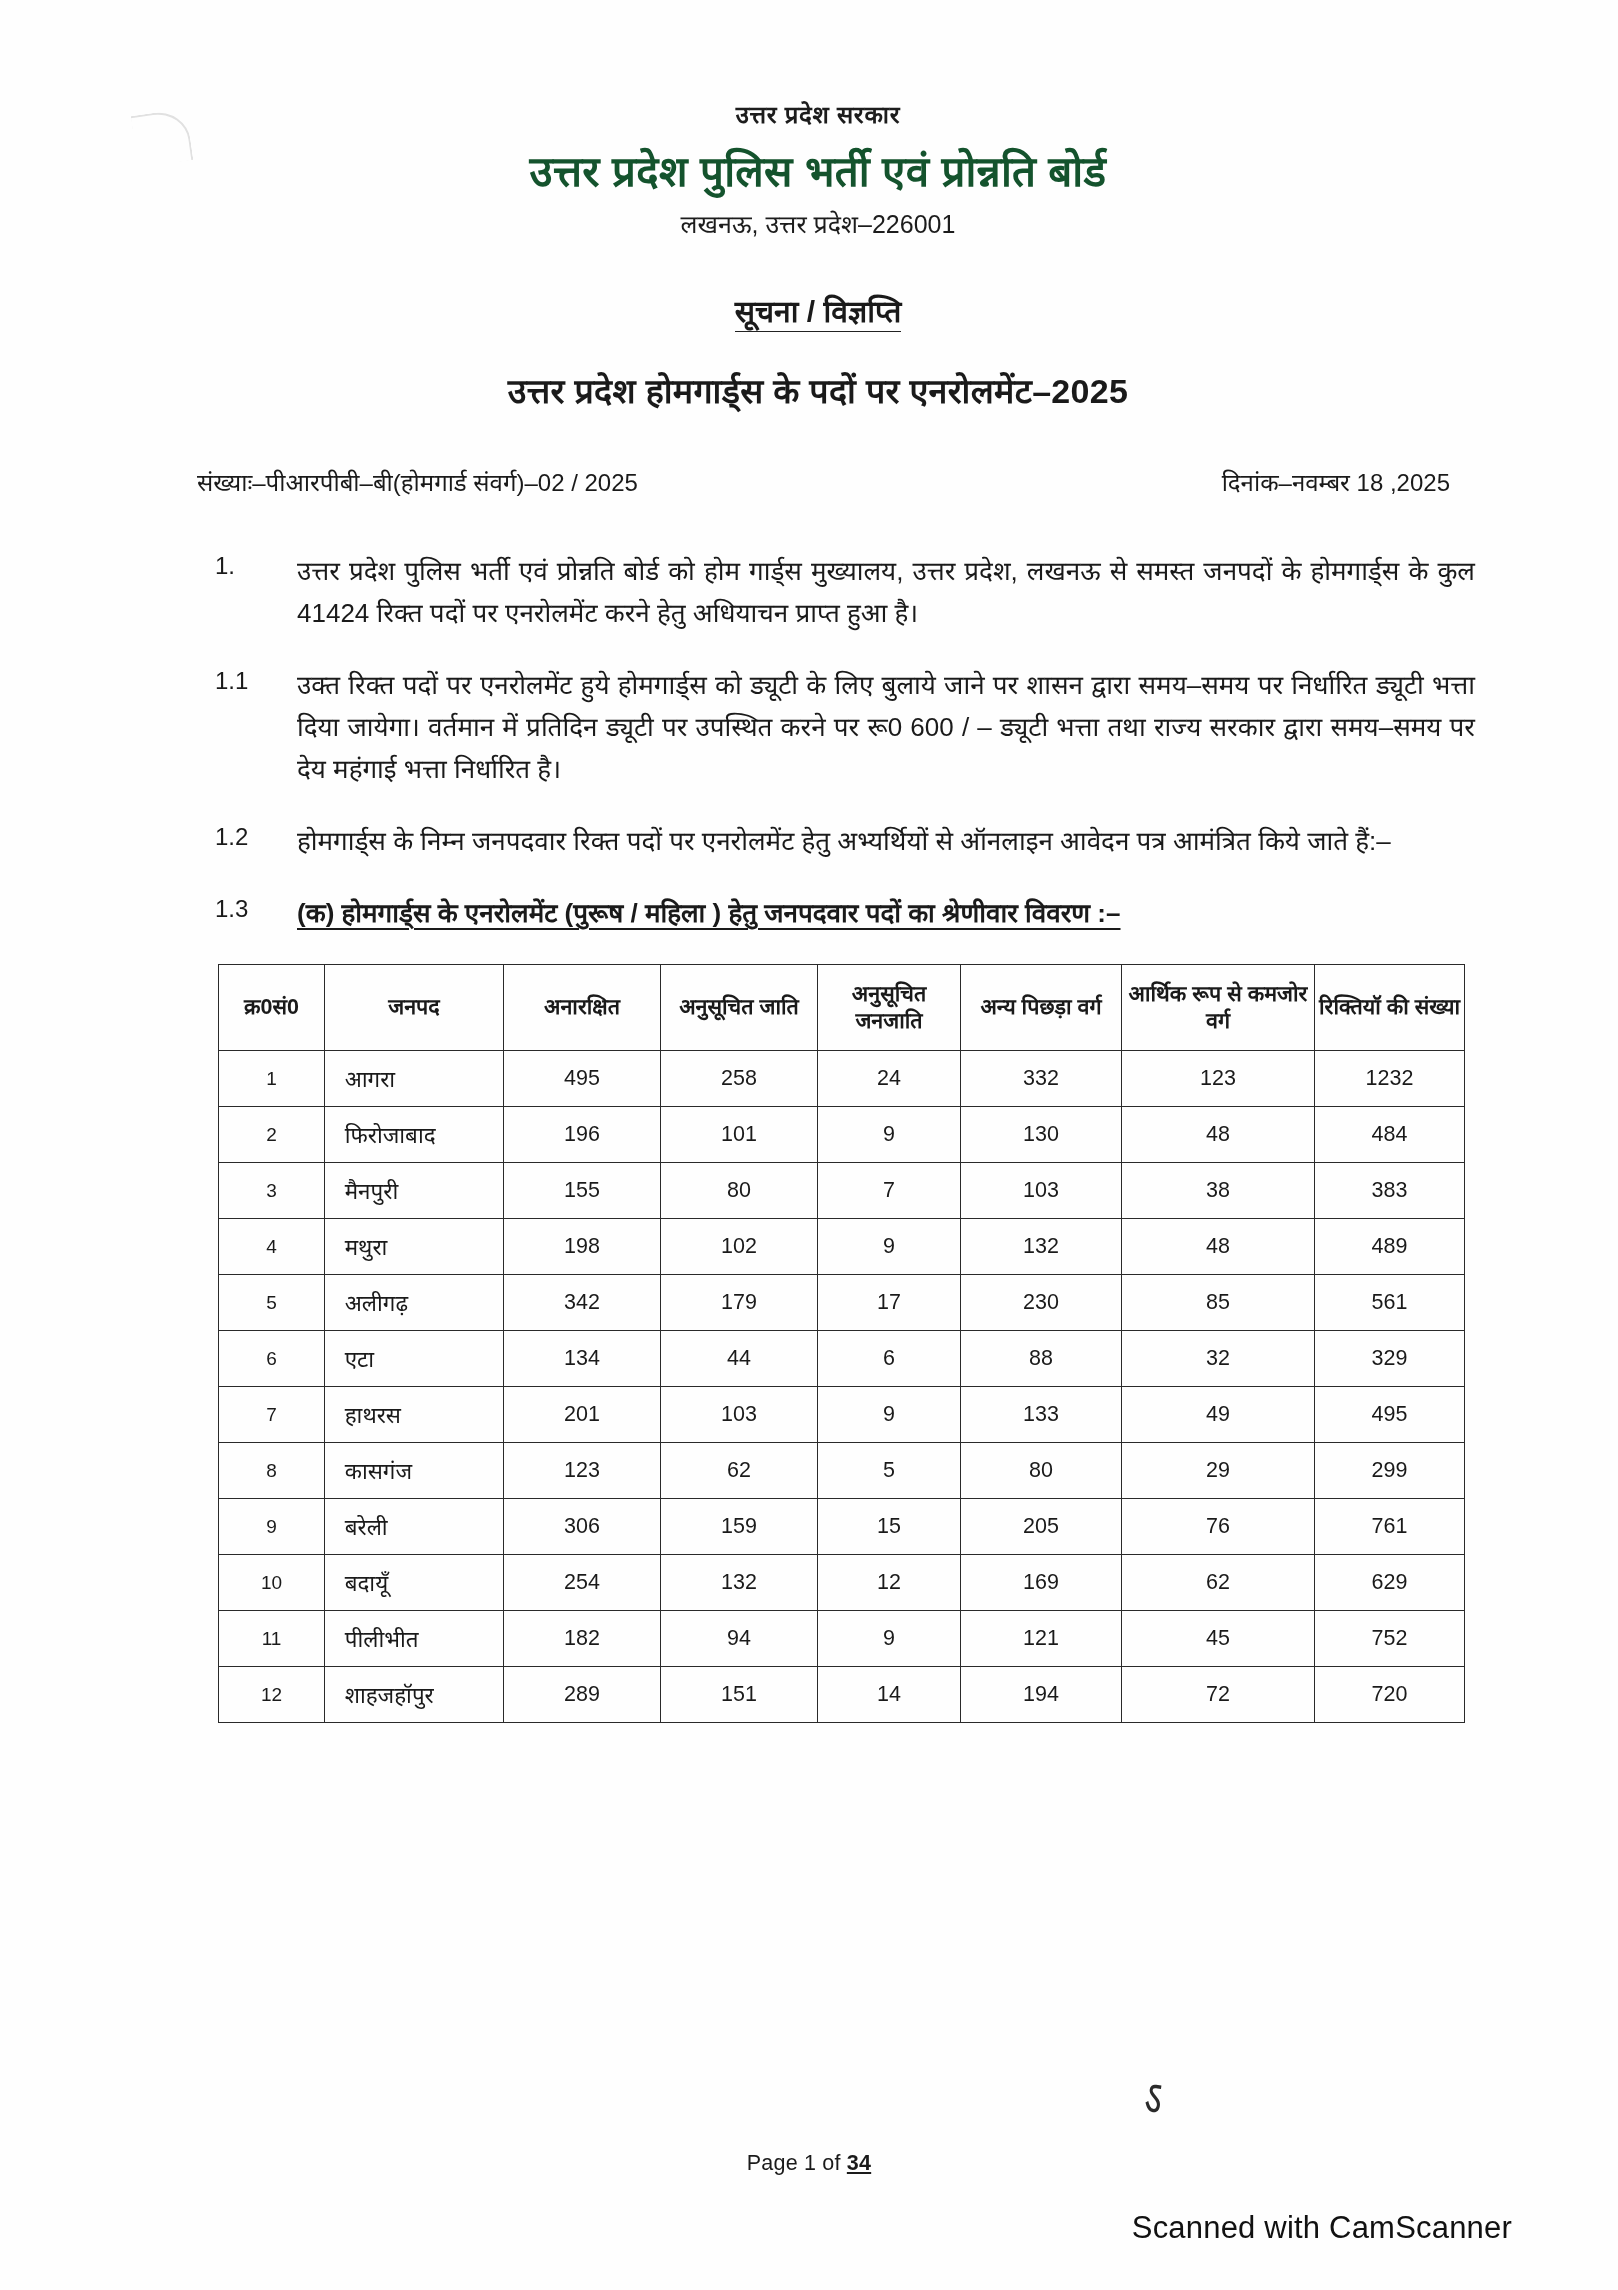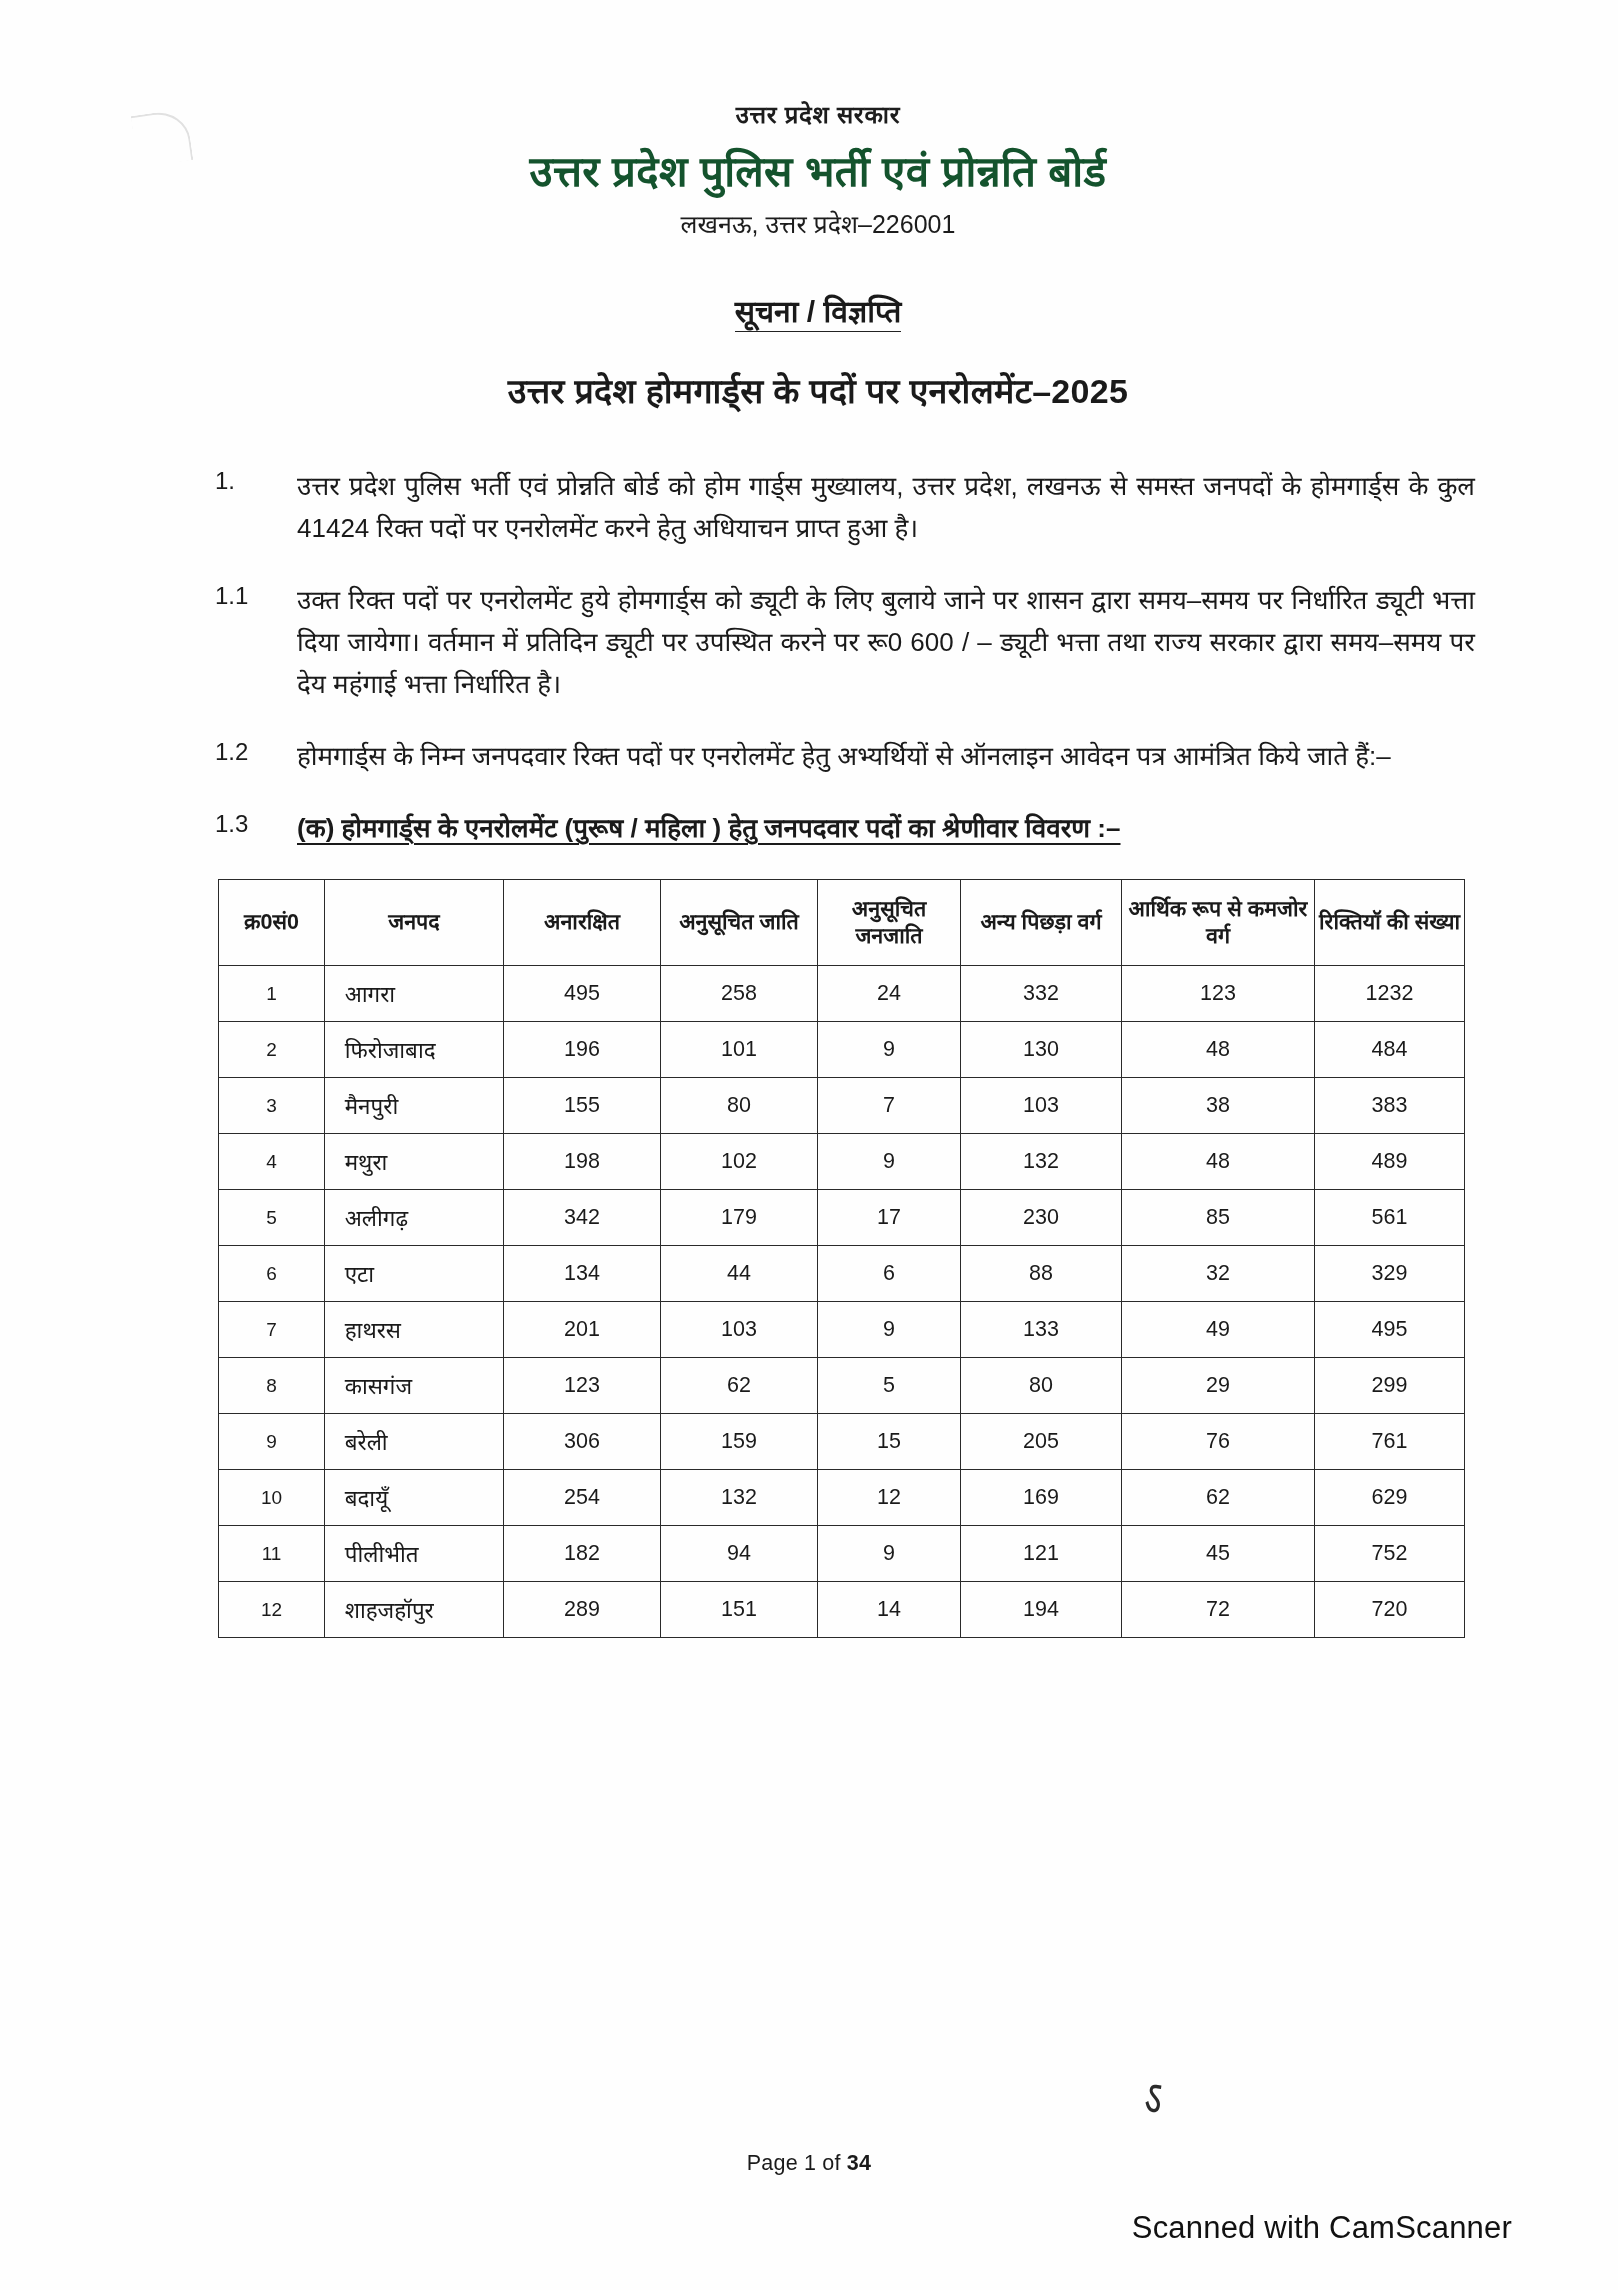--- a/index.html
+++ b/index.html
@@ -187,21 +187,21 @@
   }
   .page-num {
     position: absolute;
     left: 0;
     right: 0;
     top: 2151px;
     text-align: center;
     font-size: 21.5px;
     letter-spacing: 0.2px;
   }
-  .page-num b { font-weight: 700; }
+  .page-num b { font-weight: 700; text-decoration: underline; }
 
   .watermark {
     position: absolute;
     right: 106px;
     top: 2210px;
     font-size: 31px;
     color: #111;
     letter-spacing: 0.2px;
   }
 </style>
@@ -217,20 +217,24 @@
     <div class="board-name">उत्तर प्रदेश पुलिस भर्ती एवं प्रोन्नति बोर्ड</div>
     <div class="addr2">लखनऊ, उत्तर प्रदेश–226001</div>
   </div>
 
   <div class="notice-kind">
     <span>सूचना / विज्ञप्ति</span>
   </div>
 
   <div class="notice-title">उत्तर प्रदेश होमगार्ड्स के पदों पर एनरोलमेंट–2025</div>
 
+  <div class="refline">
+    <div>संख्याः–पीआरपीबी–बी(होमगार्ड संवर्ग)–02 / 2025</div>
+    <div>दिनांक–नवम्बर 18 ,2025</div>
+  </div>
 
   <div class="clauses">
 
     <div class="clause">
       <div class="clause-num">1.</div>
       <div class="clause-body">उत्तर प्रदेश पुलिस भर्ती एवं प्रोन्नति बोर्ड को होम गार्ड्स मुख्यालय, उत्तर प्रदेश, लखनऊ से समस्त जनपदों के होमगार्ड्स के कुल 41424 रिक्त पदों पर एनरोलमेंट करने हेतु अधियाचन प्राप्त हुआ है।</div>
     </div>
 
     <div class="clause">
       <div class="clause-num">1.1</div>

